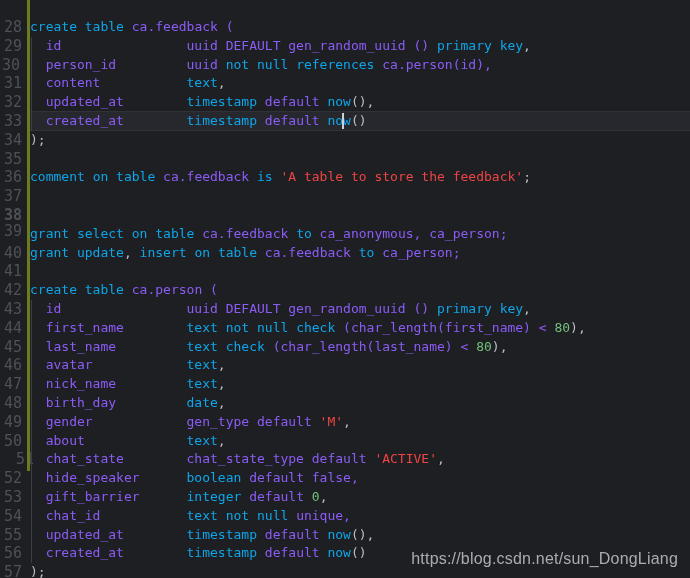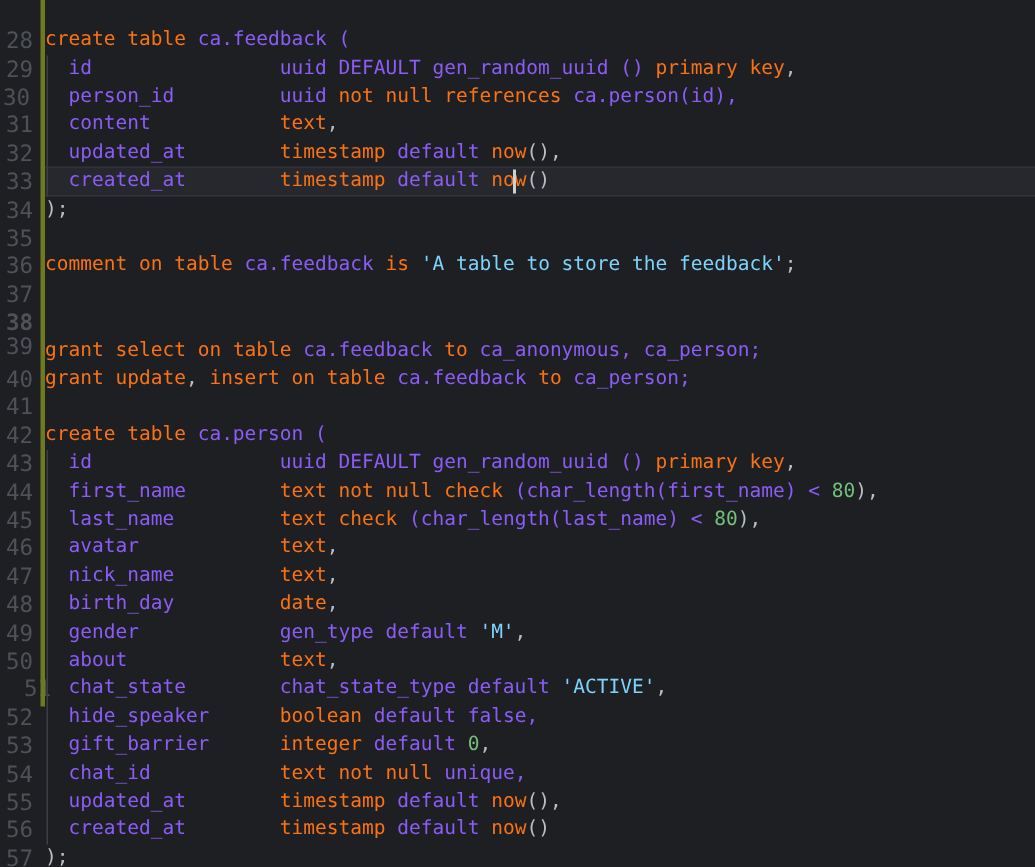--- a/index.html
+++ b/index.html
@@ -86,23 +86,23 @@
     width: 1px;
     background: #3b3f45;
   }
   
   .caret {
     position: absolute;
     width: 2px;
     background: #cdd0d4;
   }
   
-  .kw   { color: #f97316; }
+  .kw   { color: #0ea5e9; }
   .id   { color: #8b5cf6; }
-  .str  { color: #7dd3fc; }
+  .str  { color: #ef4444; }
   .num  { color: #72c07b; }
   .punc { color: #bcbec4; }
   
   .watermark {
     position: absolute;
     right: 12px;
     bottom: 10px;
     color: #a9adb3;
     font-family: "Liberation Sans", sans-serif;
     font-size: 16px;
@@ -192,14 +192,15 @@
         <div class="line" style="top: 506.8px;"><span class="id">  chat_id           </span><span class="kw">text</span><span class="punc"> </span><span class="kw">not</span><span class="punc"> </span><span class="kw">null</span><span class="id"> unique,</span></div>
         <div class="line" style="top: 525.6px;"><span class="id">  updated_at        </span><span class="kw">timestamp</span><span class="id"> default </span><span class="kw">now</span><span class="punc">(),</span></div>
         <div class="line" style="top: 544.4px;"><span class="id">  created_at        </span><span class="kw">timestamp</span><span class="id"> default </span><span class="kw">now</span><span class="punc">()</span></div>
         <div class="line" style="top: 563.2px;"><span class="punc">);</span></div>
       </div>
     <div id="caret-layer">
         <div class="caret" style="left: 312px; top: 113px; height: 15.8px;"></div>
       </div>
   </div>
 
+  <div class="watermark">https://blog.csdn.net/sun_DongLiang</div>
 
 </div>
 
 </body></html>

